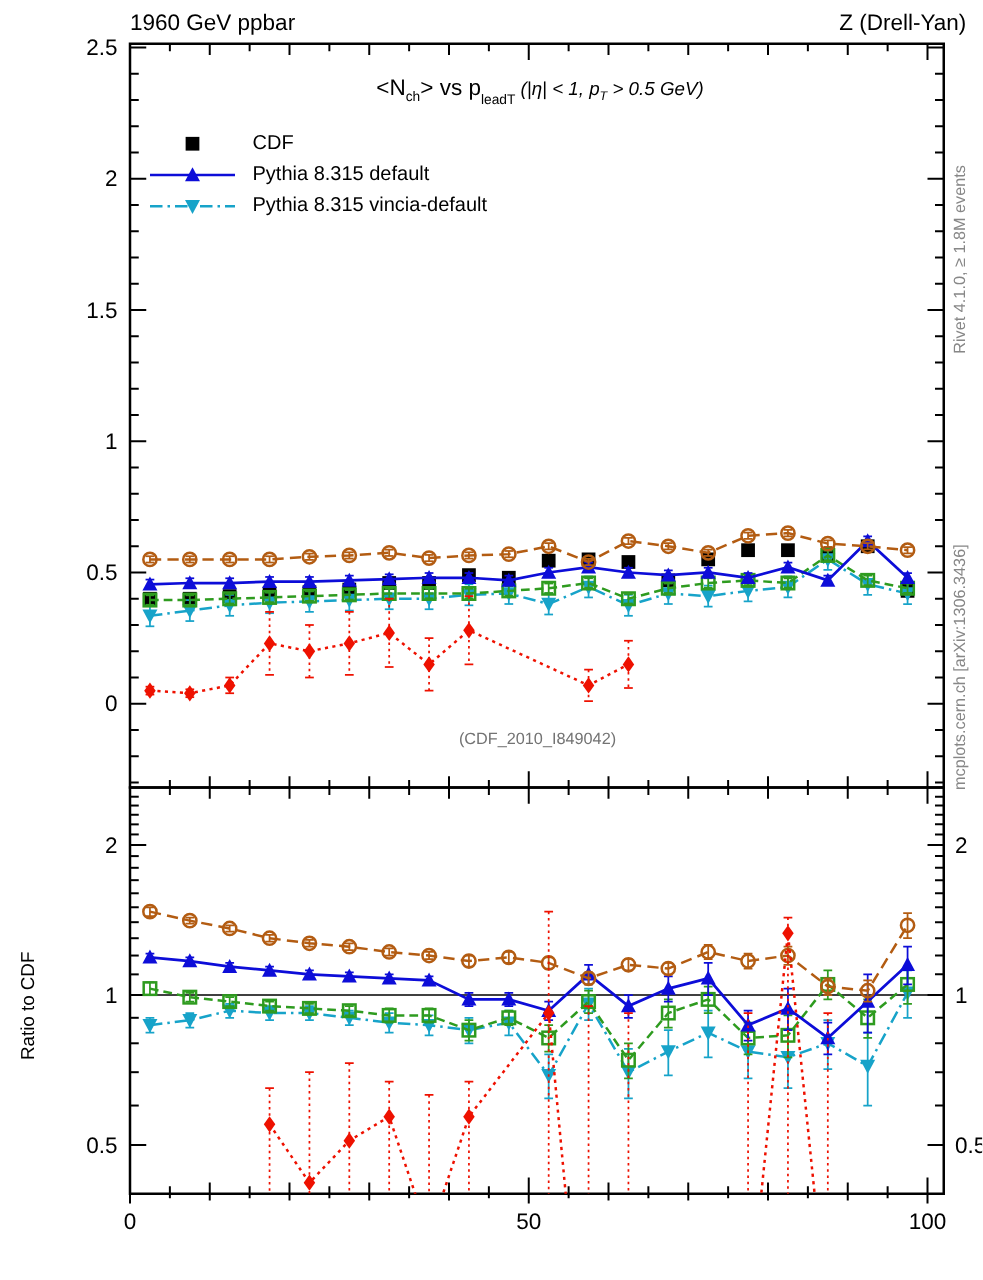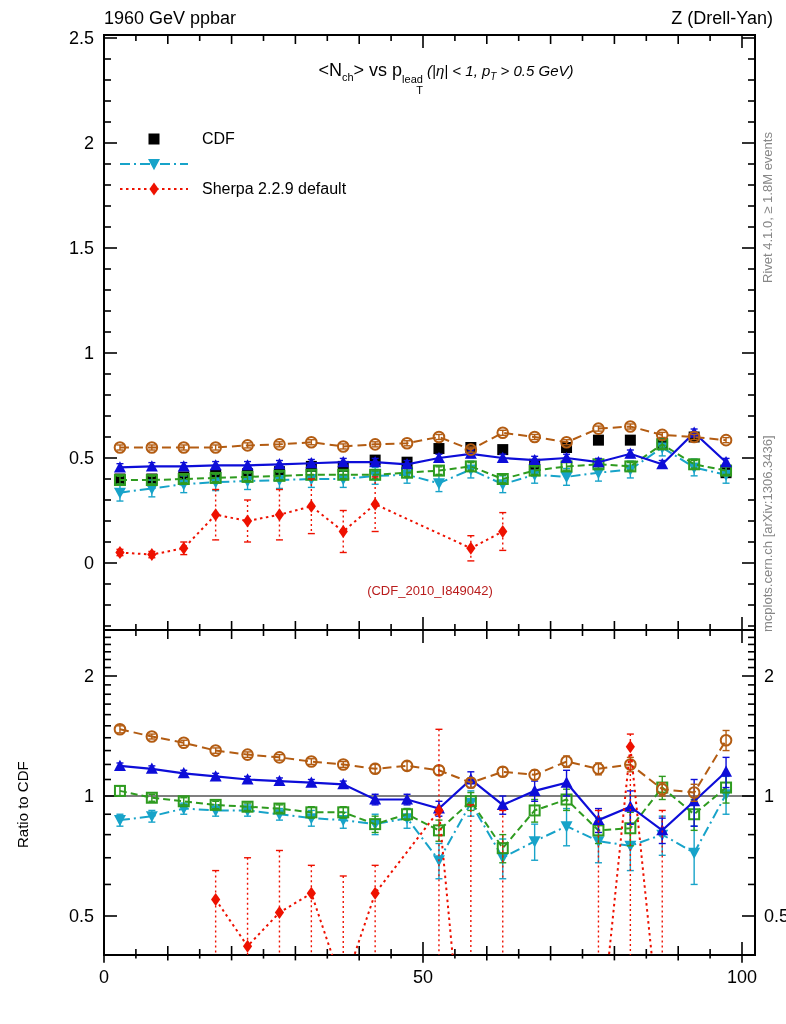--- a/index.html
+++ b/index.html
@@ -1,33 +1,33 @@
 <!DOCTYPE html>
 <html><head>
 <meta charset="utf-8">
 <style>
   html,body{margin:0;padding:0;background:#fff;}
   .stage{position:relative;width:786px;height:1024px;background:#fff;
          font-family:"Liberation Sans", sans-serif;color:#000;overflow:hidden;}
   .hdr{position:absolute;top:8px;font-size:18px;white-space:nowrap;}
   .hdr-left{left:104px;}
   .hdr-right{right:13px;}
-  .title{position:absolute;top:60px;left:446px;transform:translateX(-50%);
+  .title{position:absolute;top:60px;left:432px;transform:translateX(-50%);
          font-size:18px;white-space:nowrap;}
   .title sub{font-size:11px;}
-  .stack{display:inline-flex;flex-direction:column;line-height:1;font-size:11px;
+  .stack{display:inline-flex;line-height:1;font-size:11px;
          vertical-align:-7px;text-align:right;}
   .paren{font-size:15px;font-style:italic;}
   .paren sub{font-size:10px;}
-  .legend{position:absolute;left:116px;top:126px;display:flex;flex-direction:column;}
+  .legend{position:absolute;left:116px;top:102px;display:flex;flex-direction:column;}
   .legend-row{display:flex;align-items:center;height:25px;}
   .legend-row svg{width:76px;height:18px;flex:0 0 76px;}
   .legend-label{font-size:16px;margin-left:10px;white-space:nowrap;}
   .watermark{position:absolute;top:583px;left:430px;transform:translateX(-50%);
-             font-size:13px;color:#b91c1c;white-space:nowrap;}
+             font-size:13px;color:#737373;white-space:nowrap;}
   .vtext{position:absolute;transform:rotate(-90deg);transform-origin:0 0;
          font-size:13px;color:#878787;white-space:nowrap;}
   .ratio-ylabel{position:absolute;left:14px;top:848px;transform:rotate(-90deg);
          transform-origin:0 0;font-size:15px;color:#000;white-space:nowrap;}
   svg text{font-family:"Liberation Sans", sans-serif;}
 </style>
 </head>
 <body>
 
 <div class="stage">
@@ -42,30 +42,31 @@
 
   <div class="legend" id="legend">
       <div class="legend-row">
         <svg viewBox="0 0 76 18">
           <rect x="32.5" y="3.5" width="11" height="11" fill="#000000"></rect>
         </svg>
         <span class="legend-label">CDF</span>
       </div>
       <div class="legend-row">
         <svg viewBox="0 0 76 18">
+          <line x1="4" y1="9" x2="72" y2="9" stroke="#0d0dd8" stroke-width="2"></line>
+          <polygon points="38,2.8 44,14 32,14" fill="#0d0dd8"></polygon>
+        </svg>
+        <span class="legend-label">Pythia 8.315 default</span>
+      </div>
+      <div class="legend-row">
+        <svg viewBox="0 0 76 18">
           <line x1="4" y1="9" x2="72" y2="9" stroke="#17a3c9" stroke-width="2" stroke-dasharray="10,4,2,4"></line>
           <polygon points="38,15.2 44,4 32,4" fill="#17a3c9"></polygon>
         </svg>
-      </div>
-      <div class="legend-row">
-        <svg viewBox="0 0 76 18">
-          <line x1="4" y1="9" x2="72" y2="9" stroke="#ee1100" stroke-width="2" stroke-dasharray="2.5,3.5"></line>
-          <polygon points="38,2.5 42.6,9 38,15.5 33.4,9" fill="#ee1100"></polygon>
-        </svg>
-        <span class="legend-label">Sherpa 2.2.9 default</span>
+        <span class="legend-label">Pythia 8.315 vincia-default</span>
       </div>
     </div>
 
   <svg id="chart" width="786" height="1024" style="position:absolute;left:0;top:0;">
       <defs>
         <clipPath id="cm">
           <rect x="104" y="35" width="651" height="595"></rect>
         </clipPath>
         <clipPath id="cr">
           <rect x="104" y="630" width="651" height="325"></rect>

